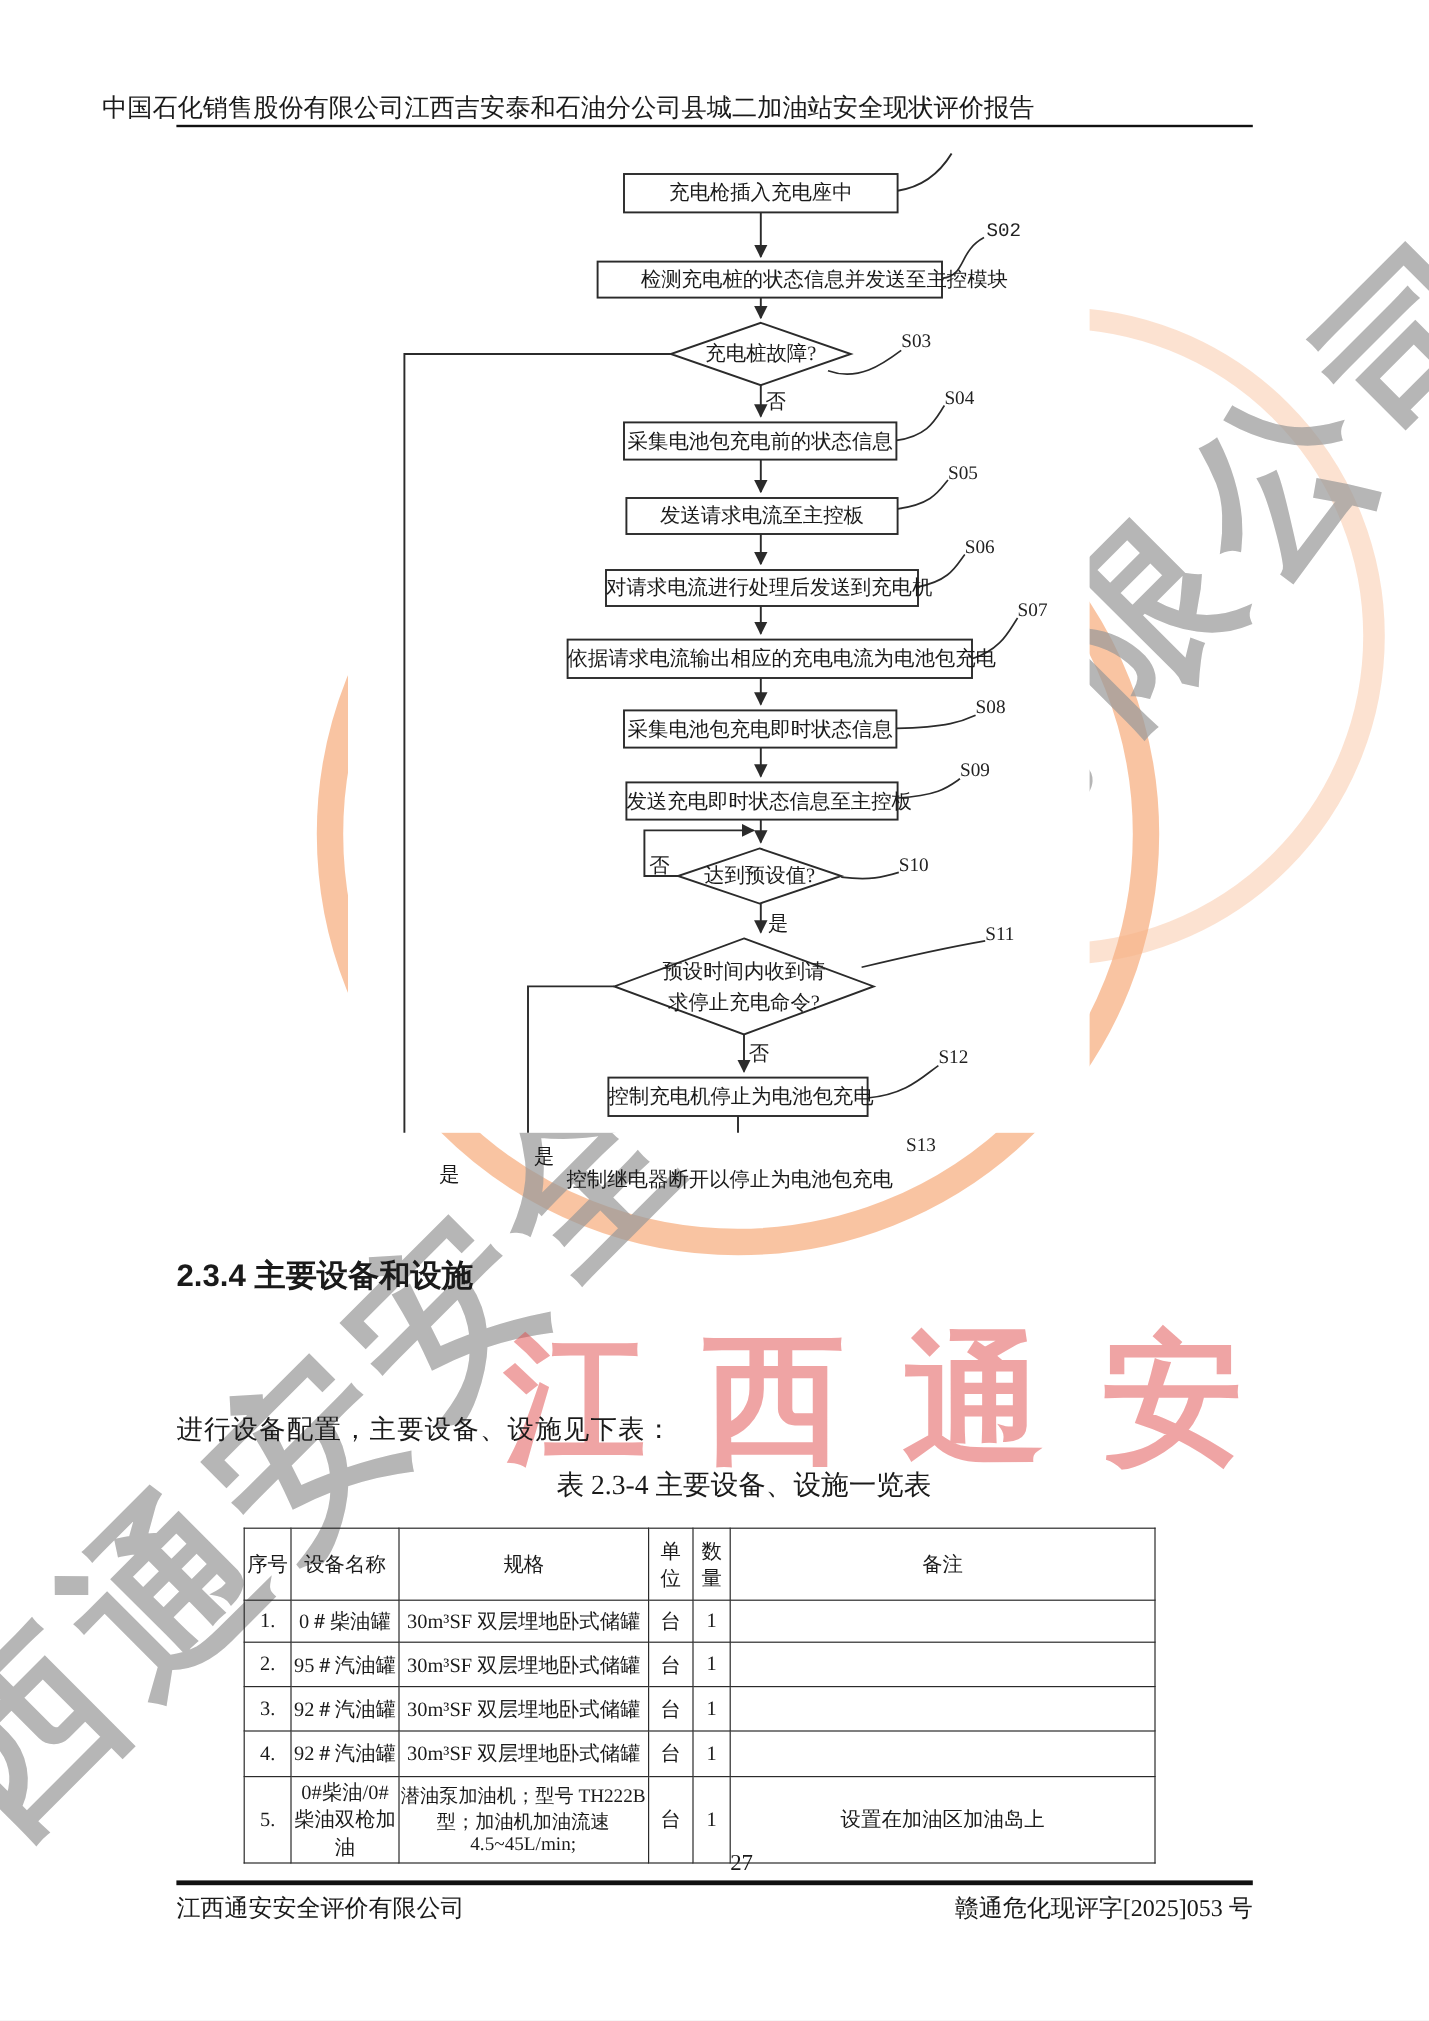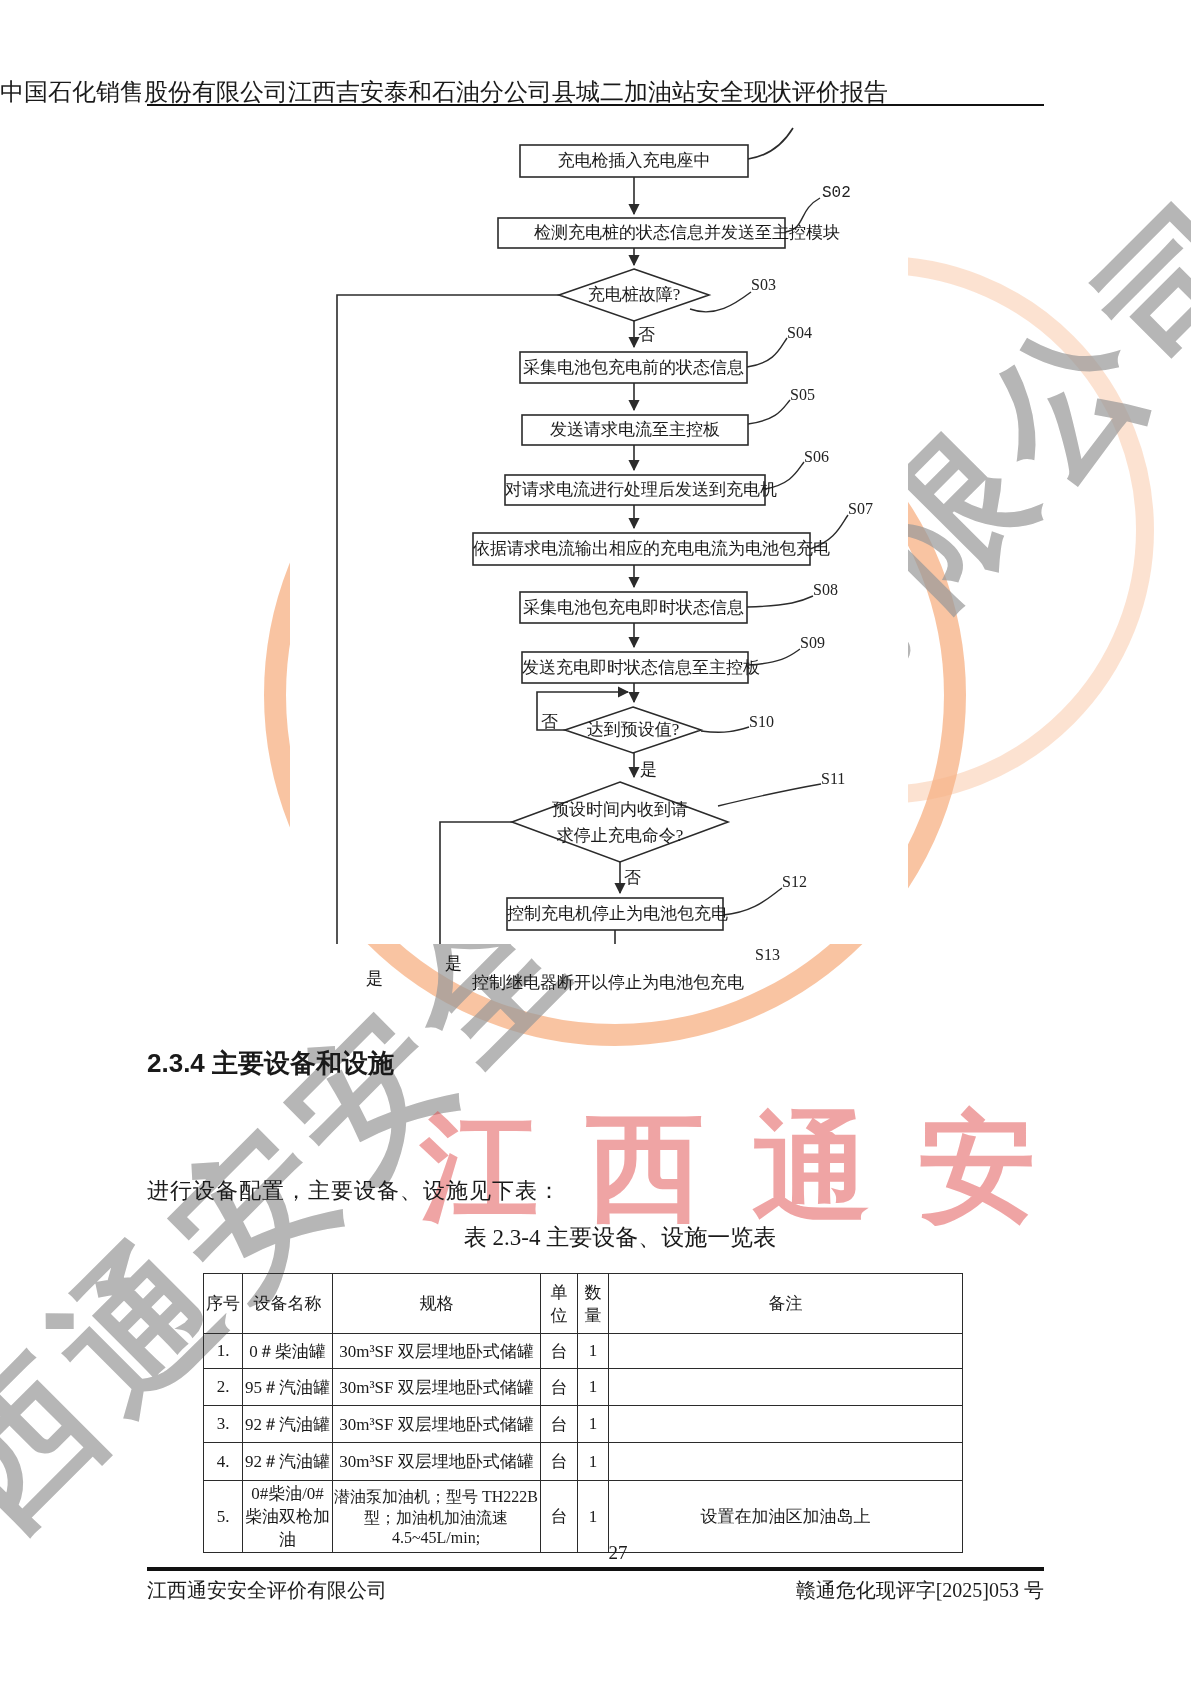--- a/index.html
+++ b/index.html
@@ -8,21 +8,21 @@
   .abs{position:absolute;}
   
   .wm{z-index:1;pointer-events:none;}
   .wm-gray{left:-200px;top:1560px;transform:rotate(-45deg);transform-origin:0 0;
            font-family:"Liberation Sans",sans-serif;font-weight:bold;font-size:150px;
            letter-spacing:14px;color:#9a9a9a;opacity:.72;white-space:nowrap;line-height:1;}
   .wm-red{left:420px;top:1108px;z-index:2;font-family:"Liberation Sans",sans-serif;
           font-weight:bold;font-size:118px;letter-spacing:48px;color:#e14b4b;opacity:.5;
           white-space:nowrap;line-height:1;pointer-events:none;}
   
-  .hdr-title{left:0;top:76px;width:947px;font-size:24px;z-index:4;}
+  .hdr-title{left:0;top:76px;width:947px;text-align:center;font-size:21px;z-index:4;}
   .hdr-rule{left:147px;top:104px;width:897px;height:2px;background:#111;z-index:4;}
   .ftr-rule{left:147px;top:1567px;width:897px;height:4px;background:#111;z-index:4;}
   .ftr-left{left:147px;top:1577px;font-size:20px;z-index:4;}
   .ftr-right{right:147px;top:1577px;font-size:20px;z-index:4;}
   .pagenum{left:588px;top:1542px;width:60px;text-align:center;font-size:19px;z-index:4;}
   
   .fc-panel{left:290px;top:126px;width:618px;height:818px;background:#fff;z-index:3;}
   .fc-node{position:absolute;text-align:center;font-size:17px;white-space:nowrap;color:#1a1a1a;z-index:5;}
   .fc-diamond2{white-space:pre-line;line-height:26px;padding-top:3px;}
   .fc-sid{position:absolute;font-size:16px;color:#222;z-index:5;}

